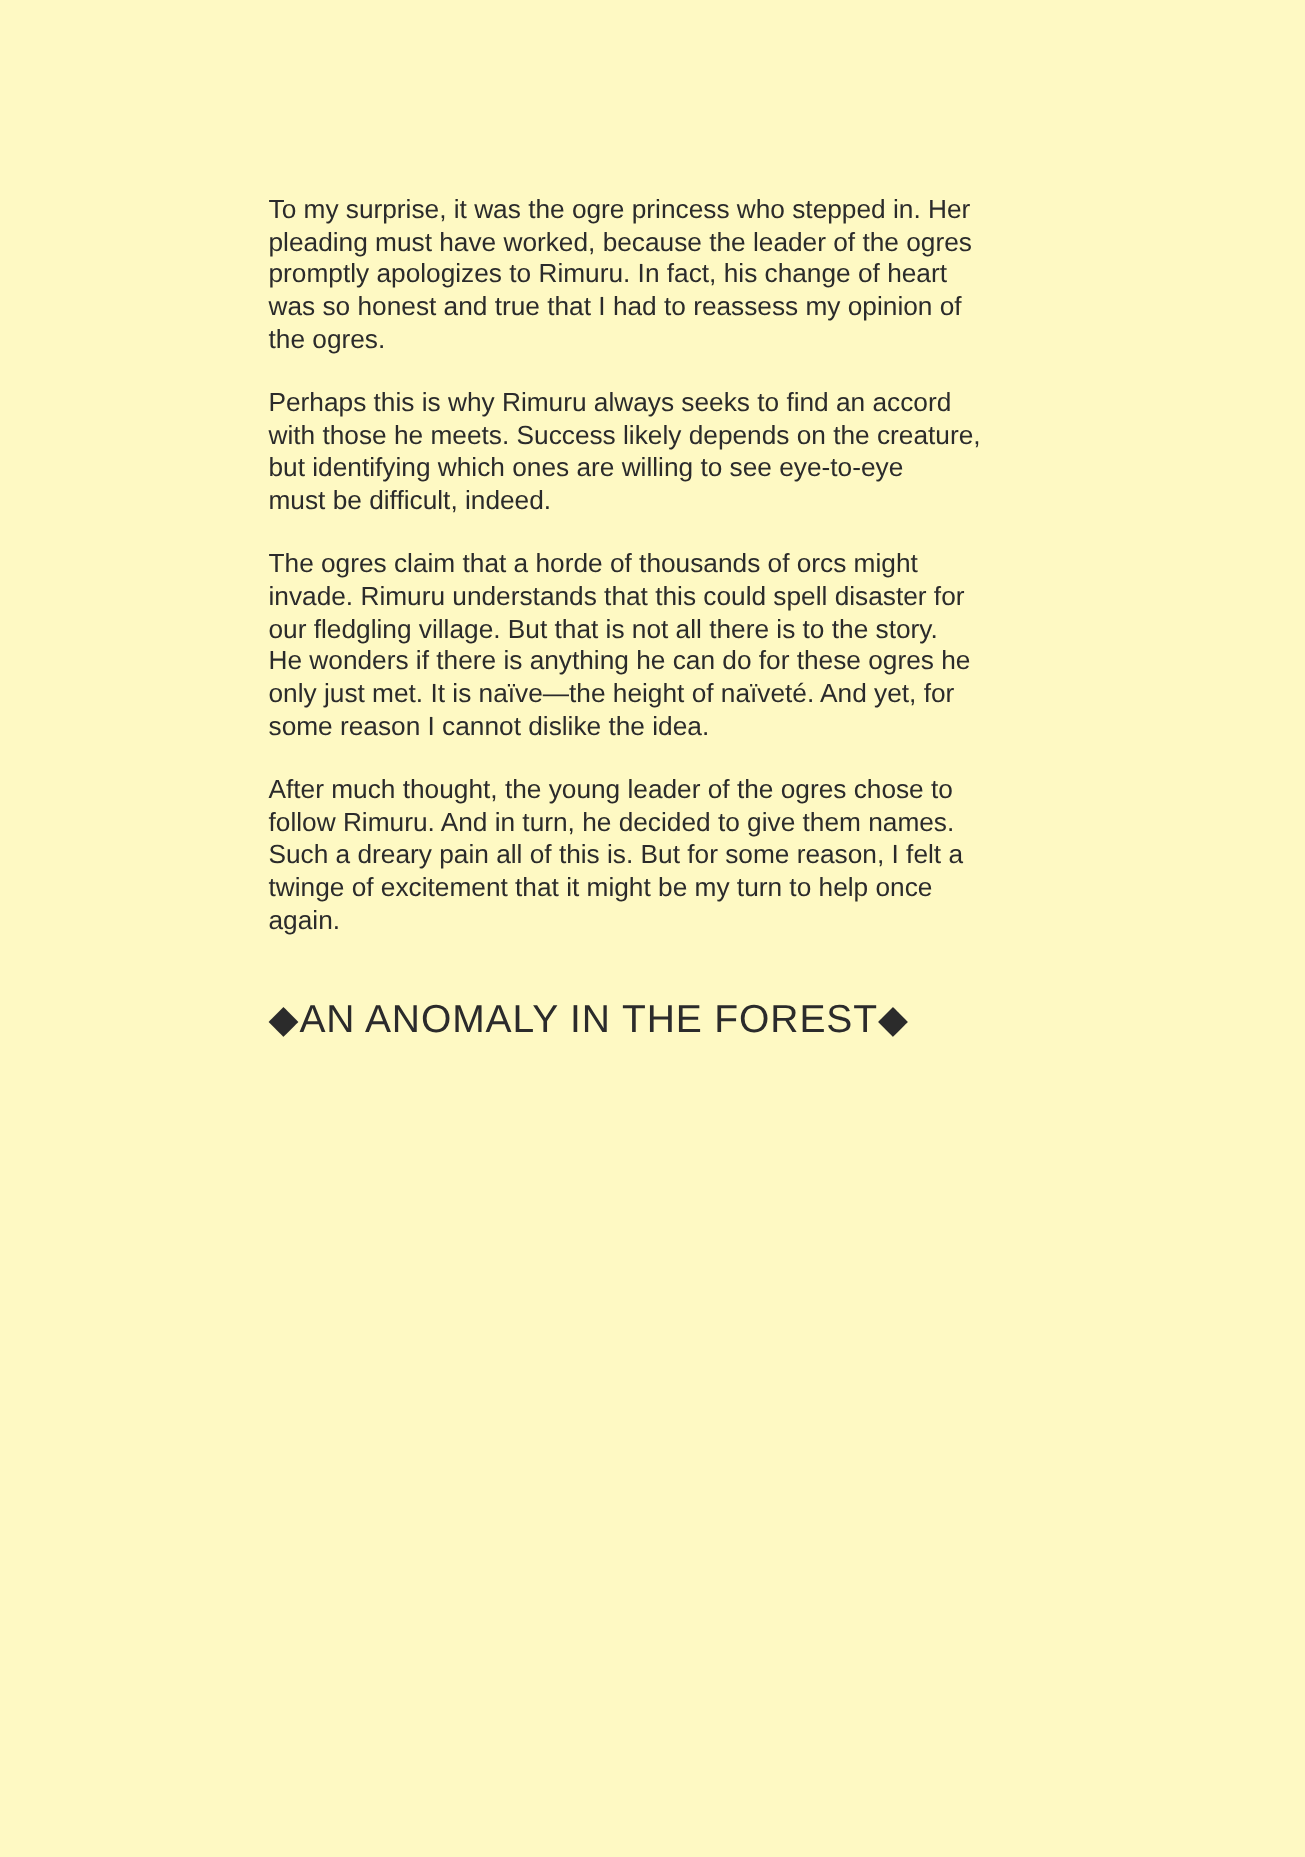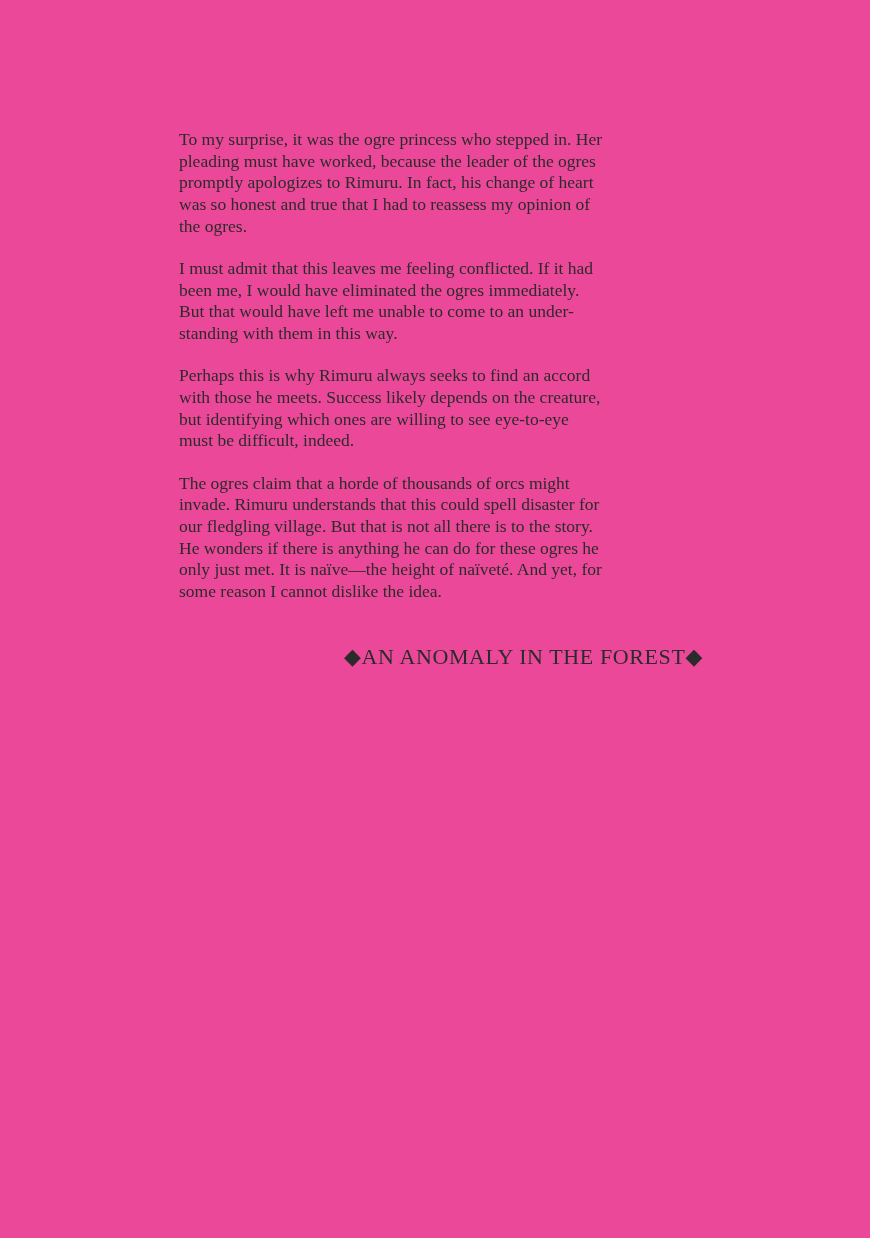--- a/index.html
+++ b/index.html
@@ -5,62 +5,63 @@
   html, body {
     margin: 0;
     padding: 0;
     background: #ffffff;
   }
   .page {
     position: relative;
     width: 870px;
     height: 1238px;
     box-sizing: border-box;
-    background: #ec4899;
+    background: #fef9c3;
     padding: 129px 167px 0 179px;
-    font-family: Liberation Serif, serif;
+    font-family: Liberation Sans, sans-serif;
     font-size: 17.5px;
     line-height: 21.7px;
     color: #2b2b2b;
     overflow: hidden;
   }
   .body-text {
     margin: 0 0 20.5px 0;
     white-space: pre;      
     overflow: visible;
     text-rendering: optimizeLegibility;
   }
   .section-heading {
     font-weight: normal;
-    font-size: 22px;
+    font-size: 26px;
     line-height: 26px;
     letter-spacing: 0.6px;
-    text-align: right;
+    text-align: left;
     margin: 41px 0 41px 0;
     white-space: nowrap;
     color: #2b2b2b;
   }
 </style>
 </head>
 <body>
 
 <div class="page">
   <p class="body-text">To my surprise, it was the ogre princess who stepped in. Her
 pleading must have worked, because the leader of the ogres
 promptly apologizes to Rimuru. In fact, his change of heart
 was so honest and true that I had to reassess my opinion of
 the ogres.</p>
-  <p class="body-text">I must admit that this leaves me feeling conflicted. If it had
-been me, I would have eliminated the ogres immediately.
-But that would have left me unable to come to an under-
-standing with them in this way.</p>
   <p class="body-text">Perhaps this is why Rimuru always seeks to find an accord
 with those he meets. Success likely depends on the creature,
 but identifying which ones are willing to see eye-to-eye
 must be difficult, indeed.</p>
   <p class="body-text">The ogres claim that a horde of thousands of orcs might
 invade. Rimuru understands that this could spell disaster for
 our fledgling village. But that is not all there is to the story.
 He wonders if there is anything he can do for these ogres he
 only just met. It is naïve—the height of naïveté. And yet, for
 some reason I cannot dislike the idea.</p>
+  <p class="body-text">After much thought, the young leader of the ogres chose to
+follow Rimuru. And in turn, he decided to give them names.
+Such a dreary pain all of this is. But for some reason, I felt a
+twinge of excitement that it might be my turn to help once
+again.</p>
   <h2 class="section-heading">◆AN ANOMALY IN THE FOREST◆</h2>
 </div>
 
 </body></html>

